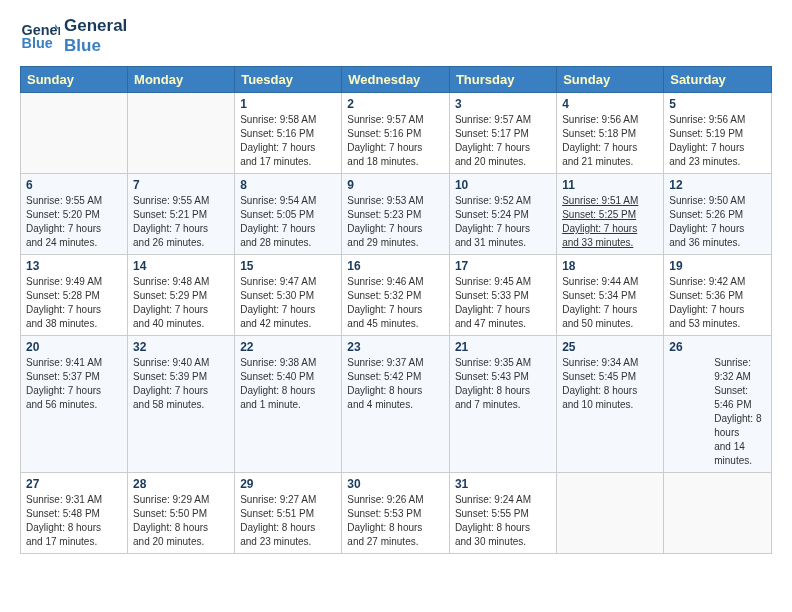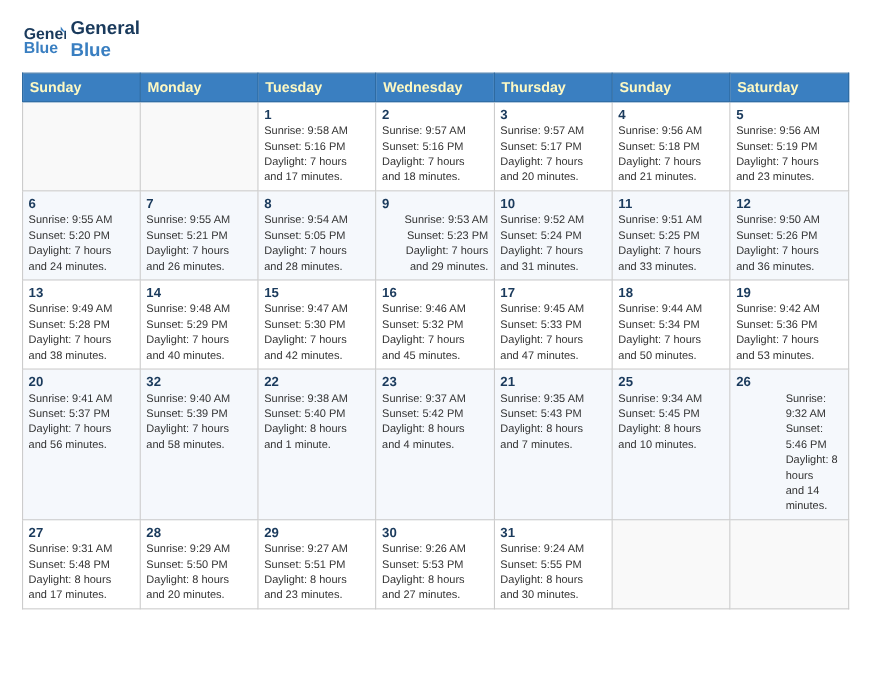--- a/index.html
+++ b/index.html
@@ -174,35 +174,35 @@
           </td>
           <td>
             <span class="day-num">8</span>
             <div class="day-info" style="white-space: pre-line;">Sunrise: 9:54 AM
 Sunset: 5:05 PM
 Daylight: 7 hours
 and 28 minutes.</div>
           </td>
           <td>
             <span class="day-num">9</span>
-            <div class="day-info" style="white-space: pre-line; text-align: right;">Sunrise: 9:53 AM
+            <div class="day-info" style="white-space: pre-line;">Sunrise: 9:53 AM
 Sunset: 5:23 PM
 Daylight: 7 hours
 and 29 minutes.</div>
           </td>
           <td>
             <span class="day-num">10</span>
             <div class="day-info" style="white-space: pre-line;">Sunrise: 9:52 AM
 Sunset: 5:24 PM
 Daylight: 7 hours
 and 31 minutes.</div>
           </td>
           <td>
             <span class="day-num">11</span>
-            <div class="day-info" style="white-space: pre-line;">Sunrise: 9:51 AM
+            <div class="day-info" style="white-space: pre-line; text-decoration: underline;">Sunrise: 9:51 AM
 Sunset: 5:25 PM
 Daylight: 7 hours
 and 33 minutes.</div>
           </td>
           <td>
             <span class="day-num">12</span>
             <div class="day-info" style="white-space: pre-line;">Sunrise: 9:50 AM
 Sunset: 5:26 PM
 Daylight: 7 hours
 and 36 minutes.</div>

